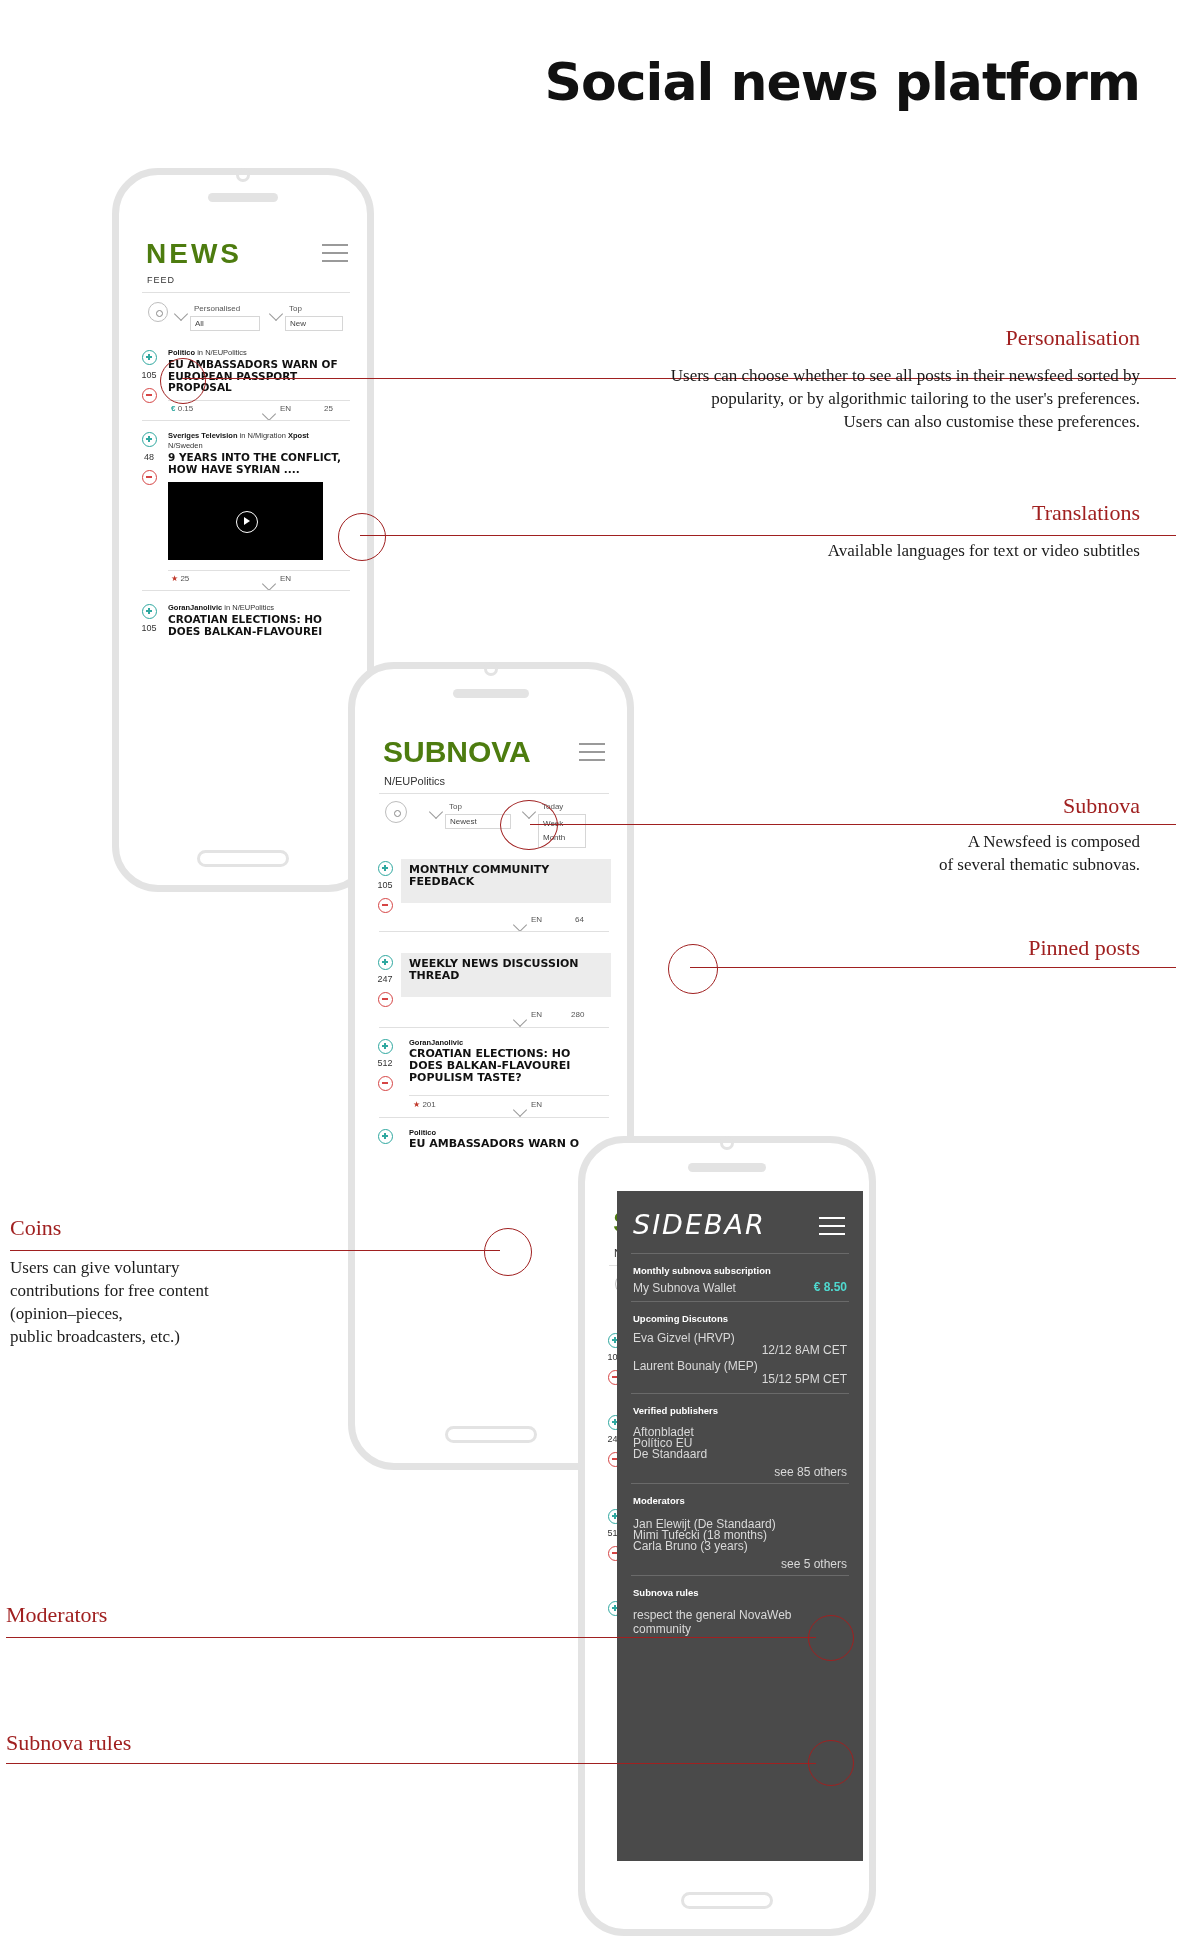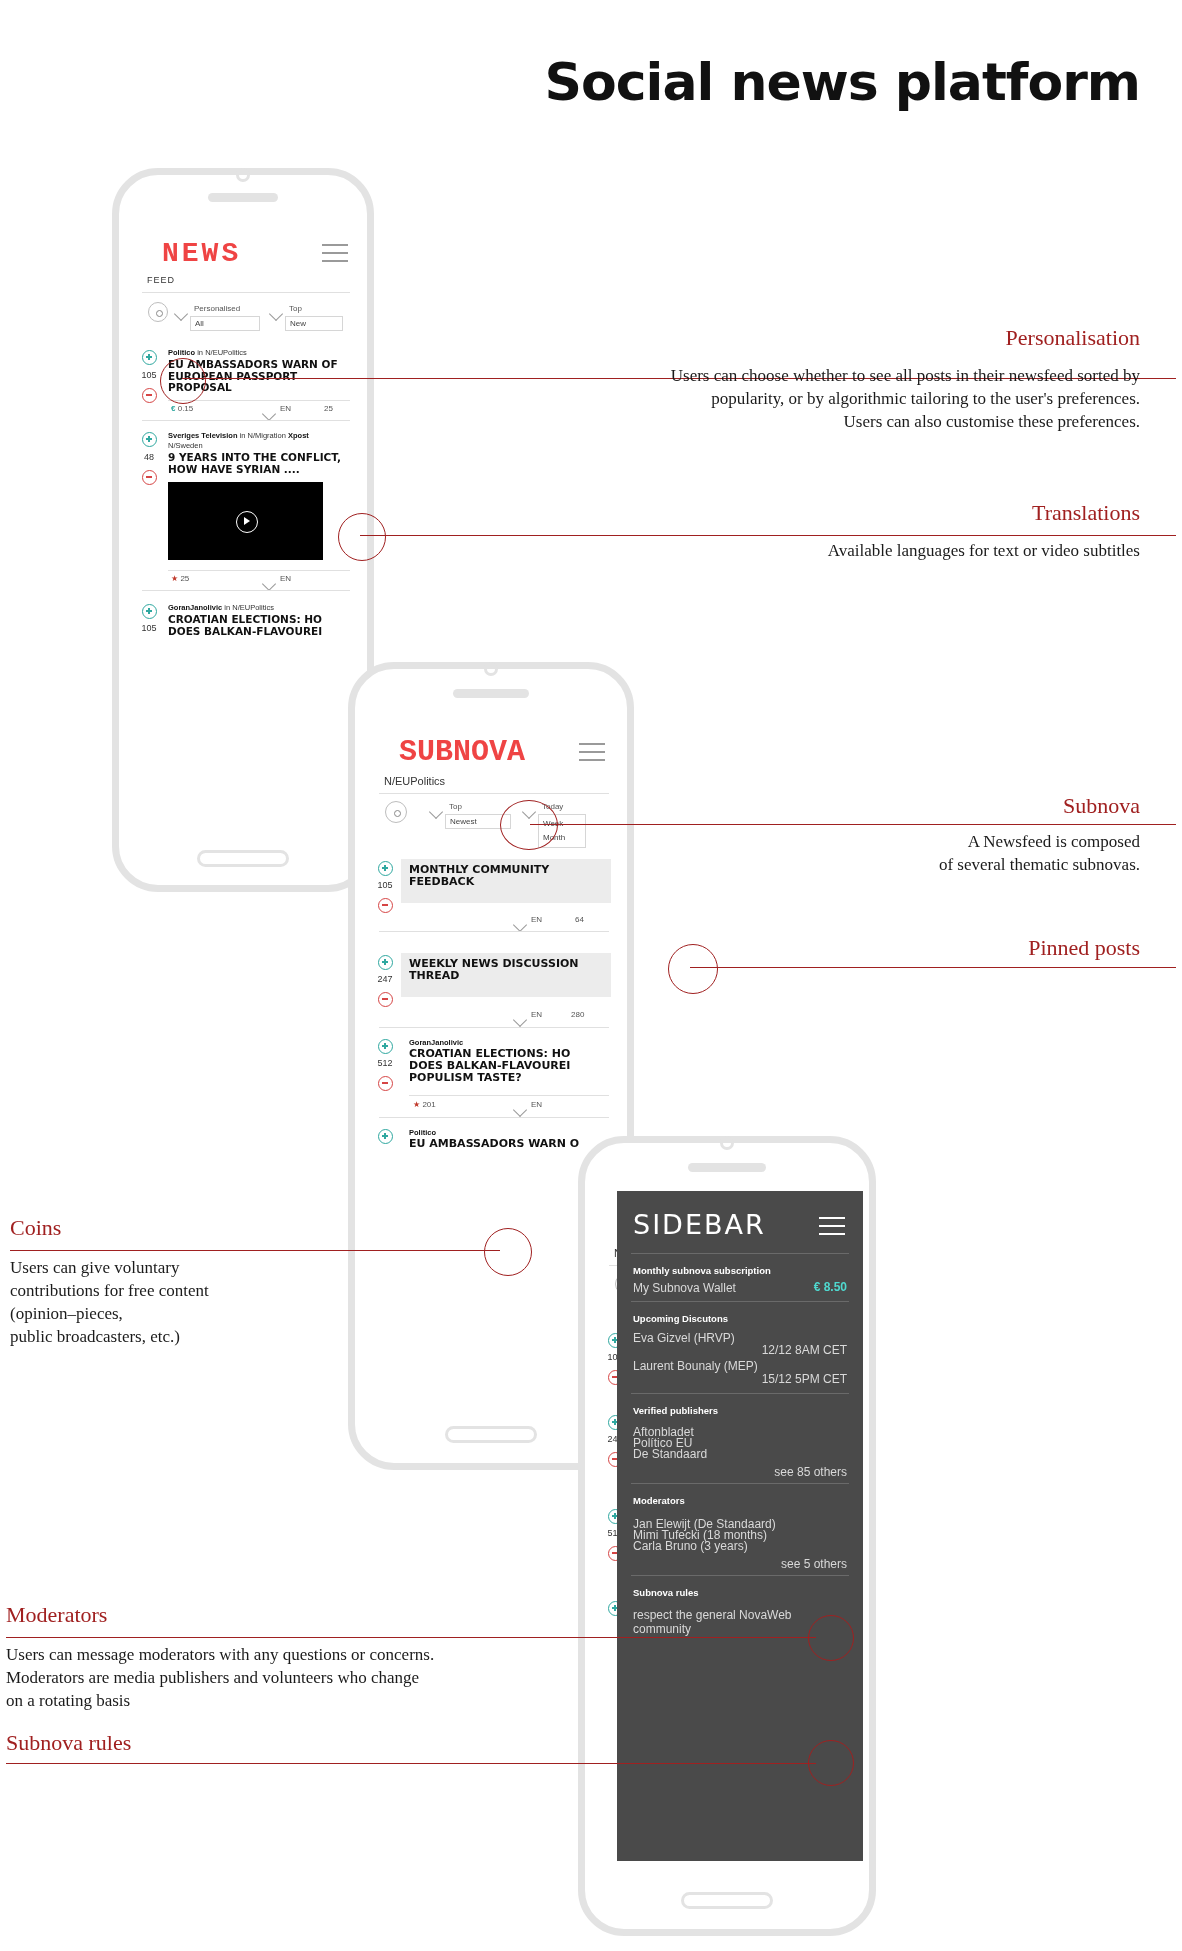--- a/index.html
+++ b/index.html
@@ -23,21 +23,21 @@
   .phone .home{position:absolute;left:50%;transform:translateX(-50%);height:17px;width:92px;border-radius:9px;border:3px solid #e3e3e3;box-sizing:border-box;}
   .screen{position:absolute;overflow:hidden;background:#fff;}
 
   
   #p1{left:112px;top:168px;width:262px;height:724px;}
   #p1 .speaker{top:18px;width:70px;}
   #p1 .cam{top:-7px;}
   #p1 .home{bottom:18px;}
   #p1 .screen{left:9px;top:45px;width:236px;height:607px;}
 
-  .brand{font-family:Liberation Mono, monospace;font-weight:bold;color:#ef4444;letter-spacing:3px;margin-left:16px;}
+  .brand{font-family:Liberation Sans, sans-serif;font-weight:bold;color:#4d7c0f;letter-spacing:3px;}
   .burger{position:absolute;width:26px;}
   .burger i{display:block;height:2px;background:#9a9a9a;margin-bottom:6px;}
 
   .selectbox{border:1px solid #d6d6d6;background:#fff;font-size:8px;color:#444;padding:2px 4px;box-sizing:border-box;}
   .chev{display:inline-block;width:9px;height:9px;border-left:1.4px solid #9a9a9a;border-bottom:1.4px solid #9a9a9a;transform:rotate(-45deg);vertical-align:middle;}
   .lbl-small{font-size:8px;color:#555;}
 
   .gear{border:1px solid #bdbdbd;border-radius:50%;position:relative;}
   .gear:before{content:"";position:absolute;left:50%;top:50%;width:5px;height:5px;margin:-2.5px 0 0 -2.5px;border:1.2px solid #8a8a8a;border-radius:50%;}
 
@@ -68,21 +68,21 @@
   #p2 .screen{left:10px;top:48px;width:258px;height:678px;}
   .post-pinned{background:#ececec;}
 
   
   #p3{left:578px;top:1136px;width:298px;height:800px;}
   #p3 .speaker{top:20px;width:78px;}
   #p3 .cam{top:-7px;}
   #p3 .home{bottom:20px;}
   #p3 .screen{left:10px;top:48px;width:268px;height:670px;}
   .sidebar{position:absolute;right:0;top:0;width:246px;height:100%;background:#4a4a4a;color:#fff;box-sizing:border-box;}
-  .sb-head{font-family:"DejaVu Sans",sans-serif;font-size:27px;letter-spacing:2px;color:#fff;}
+  .sb-head{font-family:"DejaVu Sans",sans-serif;font-size:27px;letter-spacing:2px;color:#fff;font-style:italic;}
   .sb-sect{font-size:9.5px;font-weight:bold;color:#fff;}
   .sb-row{font-size:12px;color:#d9d9d9;}
   .sb-line{height:1px;background:#6a6a6a;}
   .ghost{color:#c9c9c9;}
 </style>
 </head>
 <body>
 
 <div class="root">
 
@@ -356,21 +356,18 @@
   <div class="rule" style="left:10px;top:1250px;width:490px;"></div>
   <div class="callout" style="left:484px;top:1228px;width:46px;height:46px;"></div>
   <div class="anno-b" style="left:10px;top:1256px;width:420px;white-space:pre-line;">Users can give voluntary
 contributions for free content
 (opinion–pieces,
 public broadcasters, etc.)</div>
 
   <div class="anno-h" style="left:6px;top:1602px;">Moderators</div>
   <div class="rule" style="left:6px;top:1637px;width:810px;"></div>
   <div class="callout" style="left:808px;top:1615px;width:44px;height:44px;"></div>
-  <div class="anno-b" style="left:6px;top:1643px;width:660px;white-space:pre-line;">Users can message moderators with any questions or concerns.
-Moderators are media publishers and volunteers who change
-on a rotating basis</div>
 
   <div class="anno-h" style="left:6px;top:1730px;">Subnova rules</div>
   <div class="rule" style="left:6px;top:1763px;width:810px;"></div>
   <div class="callout" style="left:808px;top:1740px;width:44px;height:44px;"></div>
 
 </div>
 
 </body></html>

